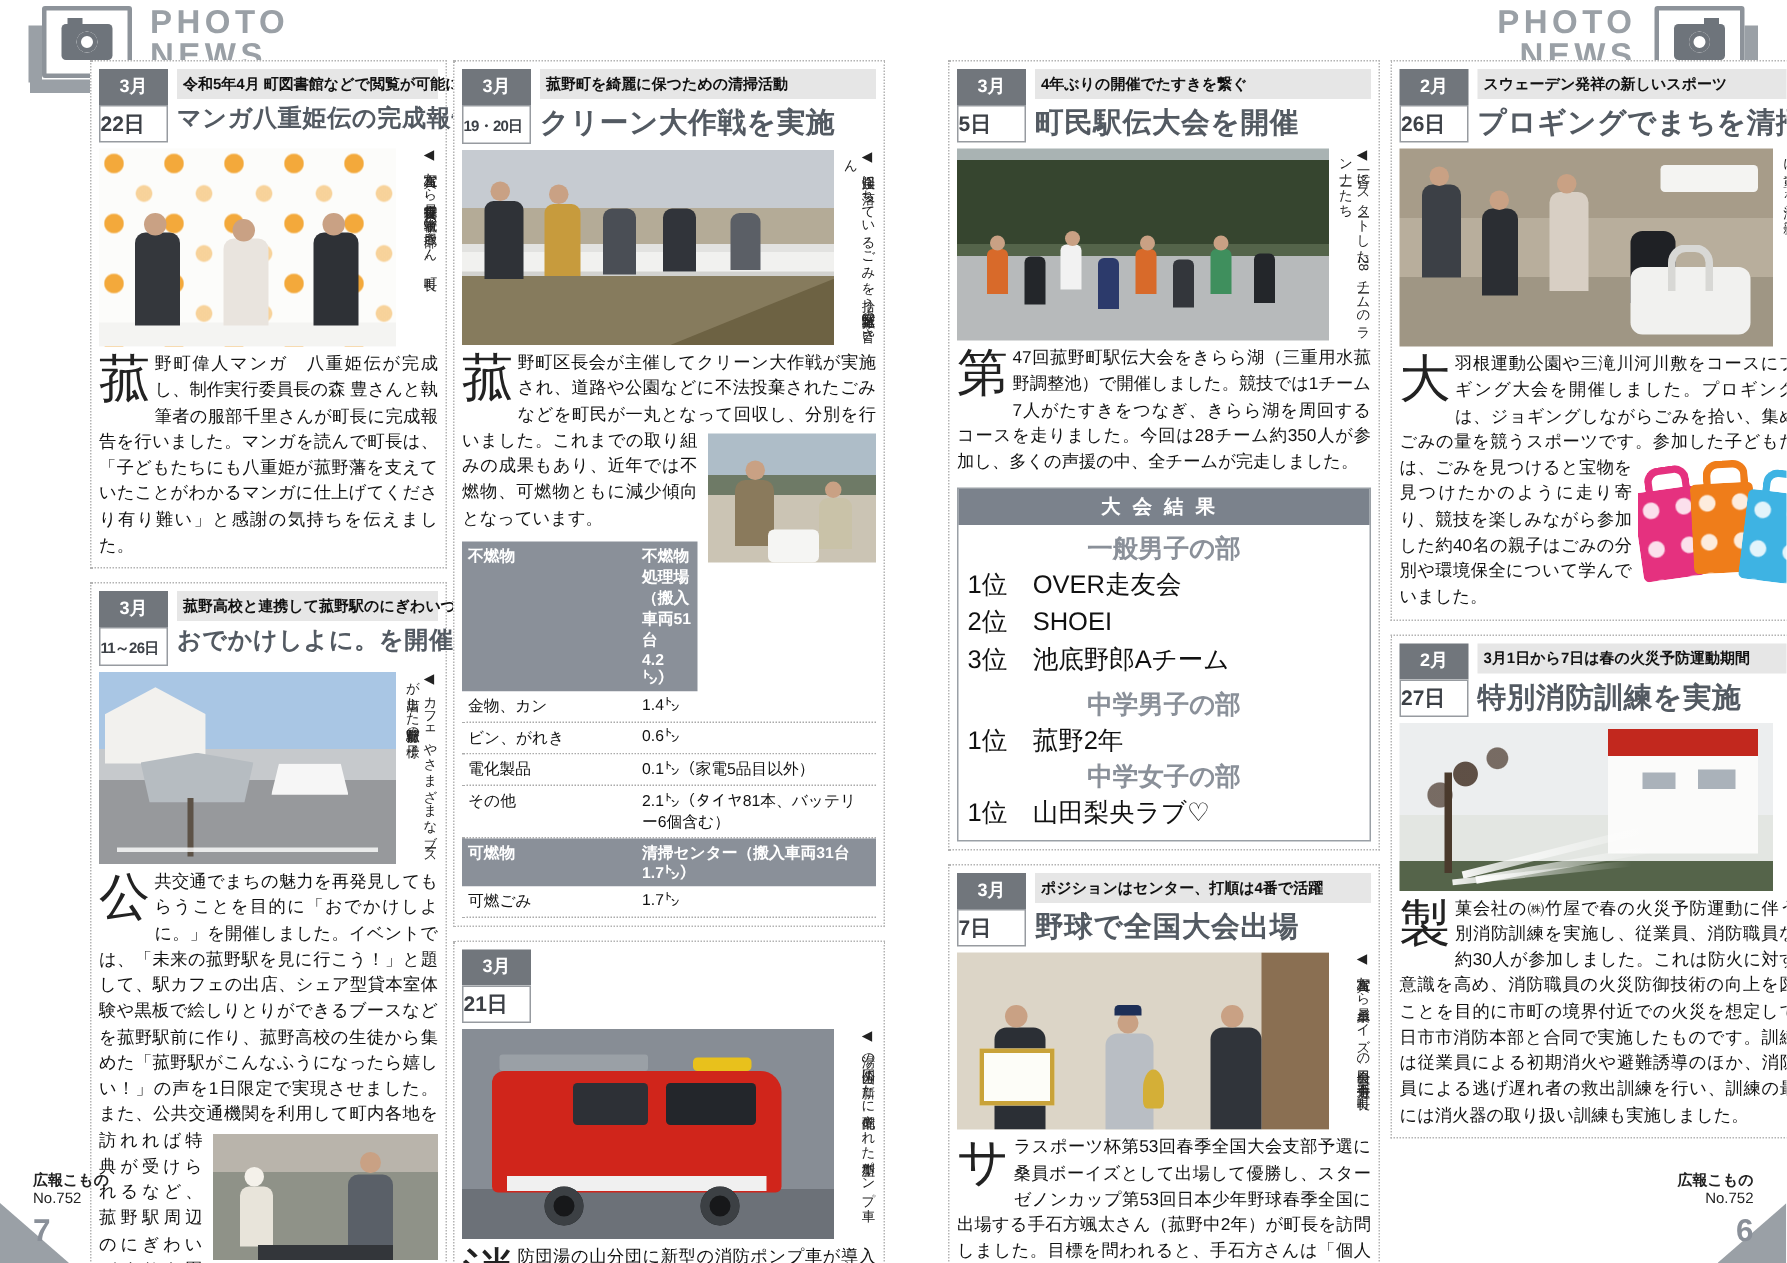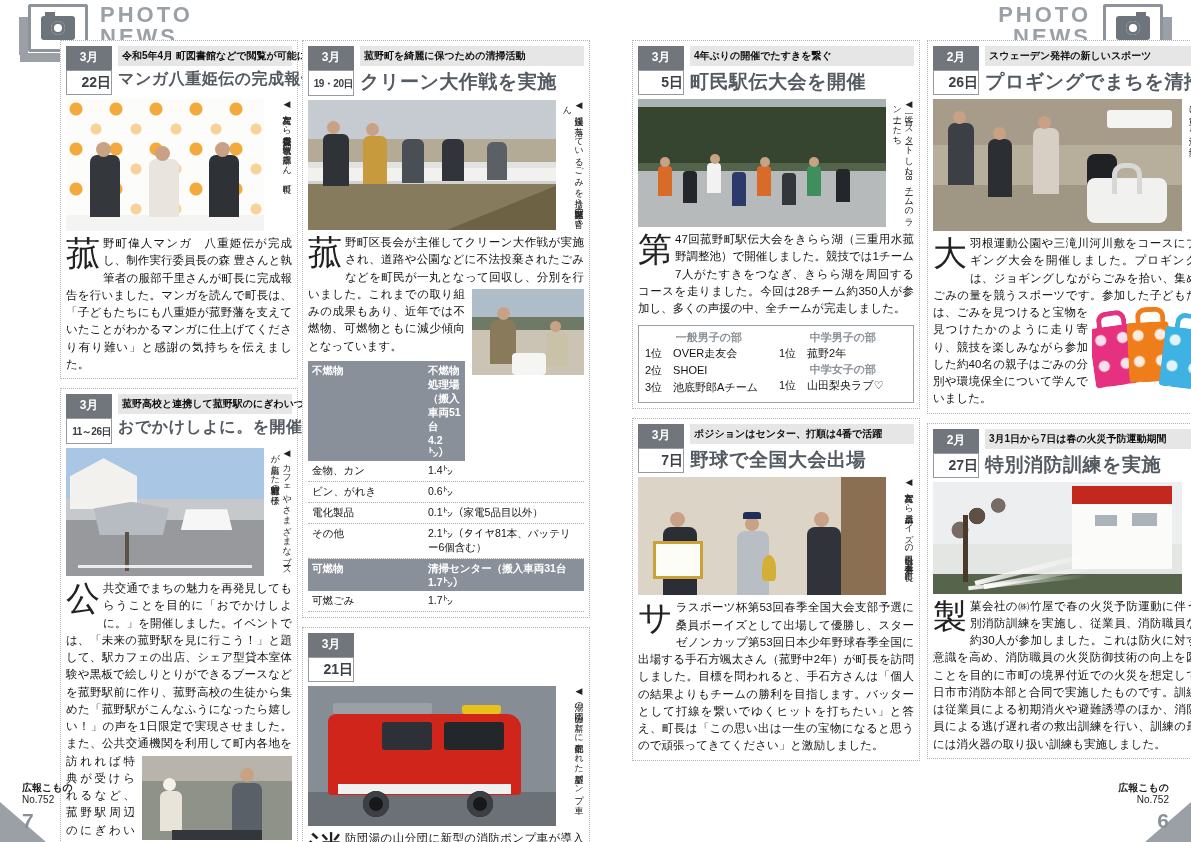--- a/index.html
+++ b/index.html
@@ -30,21 +30,21 @@
   .col{position:absolute;top:40px;}
   #col1{left:60px;width:238px;}
   #col2{left:302px;width:288px;}
   #col3{left:632px;width:288px;}
   #col4{left:927px;width:289px;}
   .art{border:1px dotted #b3b3b3;padding:5px;margin-bottom:9px;background:#fff;}
   .arthead{display:flex;gap:6px;margin-bottom:4px;}
   .badge{width:46px;flex:none;}
   .month{background:#71767c;color:#fff;font-weight:bold;font-size:12px;text-align:center;padding:3px 0 4px;}
   .day{background:#fff;border:1px solid #979ba0;color:#3c4046;font-weight:bold;font-size:14px;
-       text-align:right;padding:3px 0 2px;}
+       text-align:left;padding:3px 0 2px;}
   .day.sm{font-size:10px;padding:6px 0 4px;letter-spacing:-0.5px;}
   .htxt{flex:1;min-width:0;}
   .kicker{background:#e6e6e6;color:#111;font-size:10px;font-weight:bold;padding:3px 4px;white-space:nowrap;}
   .headline{font-size:19px;font-weight:bold;color:#535a62;letter-spacing:0.5px;margin-top:3px;white-space:nowrap;}
   .headline.hsm{font-size:16px;}
   .photorow{display:flex;gap:4px;margin-bottom:4px;}
   .photo{flex:1;position:relative;overflow:hidden;}
   .photo i,.inset i,.camdeco i{position:absolute;display:block;}
   .hd{border-radius:50%;}
   .vcap{writing-mode:vertical-rl;font-size:9px;line-height:1.3;color:#222;width:24px;flex:none;}
@@ -76,21 +76,21 @@
   
   .wtable{margin-top:6px;font-size:10.5px;}
   .wrow{display:flex;padding:3px 4px;border-bottom:1px dotted #aaa;background:#fff;}
   .wrow.head{background:#8a9099;color:#fff;font-weight:bold;border-bottom:none;}
   .wrow .wl{width:72px;flex:none;}
   .wrow .wv{flex:1;margin-left:44px;}
   
   .results{margin-top:8px;border:1px solid #9aa0a6;}
   .rtitle{background:#7b828c;color:#fff;font-weight:bold;text-align:center;font-size:13px;
           letter-spacing:8px;padding:3px 0;}
-  .rcols{display:flex;font-size:11px;padding:4px 6px 6px;gap:6px;}
+  .rcols{display:flex;font-size:17px;padding:4px 6px 6px;gap:6px;flex-direction:column;}
   .rcol{flex:1;}
   .rghead{color:#8a9099;font-weight:bold;text-align:center;}
   .rrow{padding:1px 0;}
   
   .footer{position:absolute;bottom:8px;font-size:10px;line-height:1.25;color:#222;}
   .footer.lft{left:22px;text-align:left;}
   .footer.rgt{right:22px;text-align:right;}
   .footer .brand{font-weight:bold;}
   .footer .pageno{font-size:21px;color:#8a9099;font-weight:bold;margin-top:1px;}
   .cornermark{position:absolute;bottom:0;width:46px;height:40px;background:#9aa0a6;}
@@ -304,20 +304,21 @@
         <i class="hd" style="left:9%;top:45%;width:10px;height:10px;background:#c9a184;"></i>
         <i class="hd" style="left:29%;top:43%;width:10px;height:10px;background:#c9a184;"></i>
         <i class="hd" style="left:49%;top:45%;width:10px;height:10px;background:#c9a184;"></i>
         <i class="hd" style="left:69%;top:45%;width:10px;height:10px;background:#c9a184;"></i>
       </div>
       <div class="vcap">◀一斉にスタートした28チームのランナーたち</div>
     </div>
     <p class="bodytxt"><span class="dropcap">第</span><span>47回菰野町駅伝大会をきらら湖（三重用水菰野調整池）で開催しました。競技では1チーム7人がたすきをつなぎ、きらら湖を周回するコースを走りました。今回は28チーム約350人が参加し、多くの声援の中、全チームが完走しました。</span></p>
 
     <div class="results">
+      <div class="rtitle">大会結果</div>
       <div class="rcols">
         <div class="rcol">
           <div class="rghead">一般男子の部</div>
           <div class="rrow">1位　OVER走友会</div>
           <div class="rrow">2位　SHOEI</div>
           <div class="rrow">3位　池底野郎Aチーム</div>
         </div>
         <div class="rcol">
           <div class="rghead">中学男子の部</div>
           <div class="rrow">1位　菰野2年</div>

